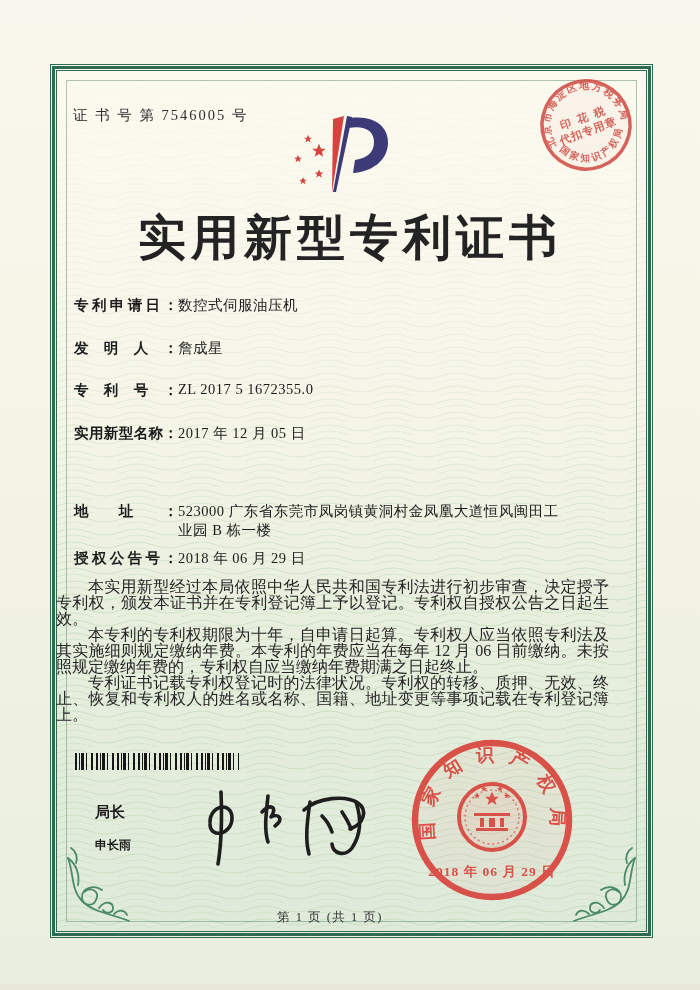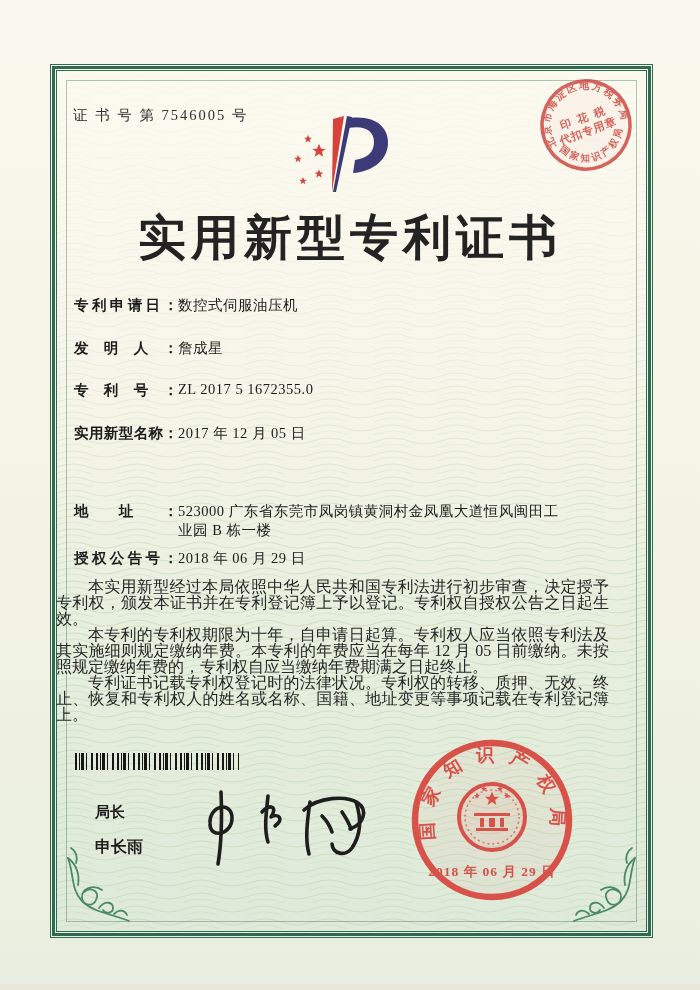--- a/index.html
+++ b/index.html
@@ -31,21 +31,21 @@
   .pair2{position:absolute;left:314px;top:0;display:flex;}
   .bodytext{position:absolute;left:56px;top:579px;width:553px;font-size:16px;line-height:16px;
             color:#262626;text-align:justify;}
   .bodytext p{margin:0;text-indent:2em;}
   .barcode{position:absolute;left:75px;top:753px;width:164px;height:17px;
     background-image:repeating-linear-gradient(90deg,#161616 0 2px,transparent 2px 4px,#161616 4px 5px,
       transparent 5px 6px,#161616 6px 9px,transparent 9px 11px,#161616 11px 12px,transparent 12px 16px,
       #161616 16px 18px,transparent 18px 21px);}
   .director-label{position:absolute;left:95px;top:803px;font-size:15px;font-weight:600;color:#1d1d1d;
                   font-family:"Liberation Sans",sans-serif;text-align:right;}
-  .director-name{position:absolute;left:95px;top:837px;font-size:16px;font-weight:600;color:#1d1d1d;
+  .director-name{position:absolute;left:95px;top:837px;font-size:12px;font-weight:600;color:#1d1d1d;
                  font-family:"Liberation Sans",sans-serif;}
   .signature{position:absolute;left:196px;top:788px;width:210px;height:82px;}
   .seal{position:absolute;left:407px;top:735px;width:170px;height:170px;opacity:.92;}
   .tax-stamp{position:absolute;left:536px;top:75px;width:100px;height:100px;opacity:.85;}
   .footer{position:absolute;left:0;right:40px;top:909px;text-align:center;font-size:12.5px;
           letter-spacing:1.5px;color:#333;}
 </style>
 </head>
 <body>
 
@@ -133,21 +133,21 @@
       <span class="flabel">地址：</span>
       <span class="fvalue">523000 广东省东莞市凤岗镇黄洞村金凤凰大道恒风闽田工业园 B 栋一楼</span>
     </div>
     <div class="frow" style="top:549px;right:74px">
       <span class="flabel">授权公告号：</span>
       <span class="fvalue">2018 年 06 月 29 日</span>
     </div>
 
     <div class="bodytext">
       <p>本实用新型经过本局依照中华人民共和国专利法进行初步审查，决定授予专利权，颁发本证书并在专利登记簿上予以登记。专利权自授权公告之日起生效。</p>
-      <p>本专利的专利权期限为十年，自申请日起算。专利权人应当依照专利法及其实施细则规定缴纳年费。本专利的年费应当在每年 12 月 05 日前缴纳。未按照规定缴纳年费的，专利权自应当缴纳年费期满之日起终止。</p>
+      <p>本专利的专利权期限为十年，自申请日起算。专利权人应当依照专利法及其实施细则规定缴纳年费。本专利的年费应当在每年 12 月 06 日前缴纳。未按照规定缴纳年费的，专利权自应当缴纳年费期满之日起终止。</p>
       <p>专利证书记载专利权登记时的法律状况。专利权的转移、质押、无效、终止、恢复和专利权人的姓名或名称、国籍、地址变更等事项记载在专利登记簿上。</p>
     </div>
 
     <div class="barcode"></div>
 
     <div class="director-label">局长</div>
     <div class="director-name">申长雨</div>
 
     <svg class="signature" viewBox="0 0 210 82">
       <g fill="none" stroke="#1e1e1e" stroke-width="3.6" stroke-linecap="round" stroke-linejoin="round">
@@ -201,15 +201,16 @@
           <textPath href="#stampTop" startOffset="50%" text-anchor="middle">北京市海淀区地方税务局</textPath>
         </text>
         <text x="50" y="46" text-anchor="middle" font-size="11" font-weight="700" fill="#cf4a42" letter-spacing="2" font-family="Liberation Serif,serif">印 花 税</text>
         <text x="50" y="60" text-anchor="middle" font-size="11" font-weight="700" fill="#cf4a42" letter-spacing="1" font-family="Liberation Serif,serif">代扣专用章</text>
         <text font-size="9.5" font-weight="700" fill="#cf4a42" letter-spacing="2.5" font-family="Liberation Serif,serif">
           <textPath href="#stampBottom" startOffset="50%" text-anchor="middle">国家知识产权局</textPath>
         </text>
       </g>
     </svg>
 
+    <div class="footer">第 1 页 (共 1 页)</div>
 
   </div>
 </div>
 
 </body></html>

